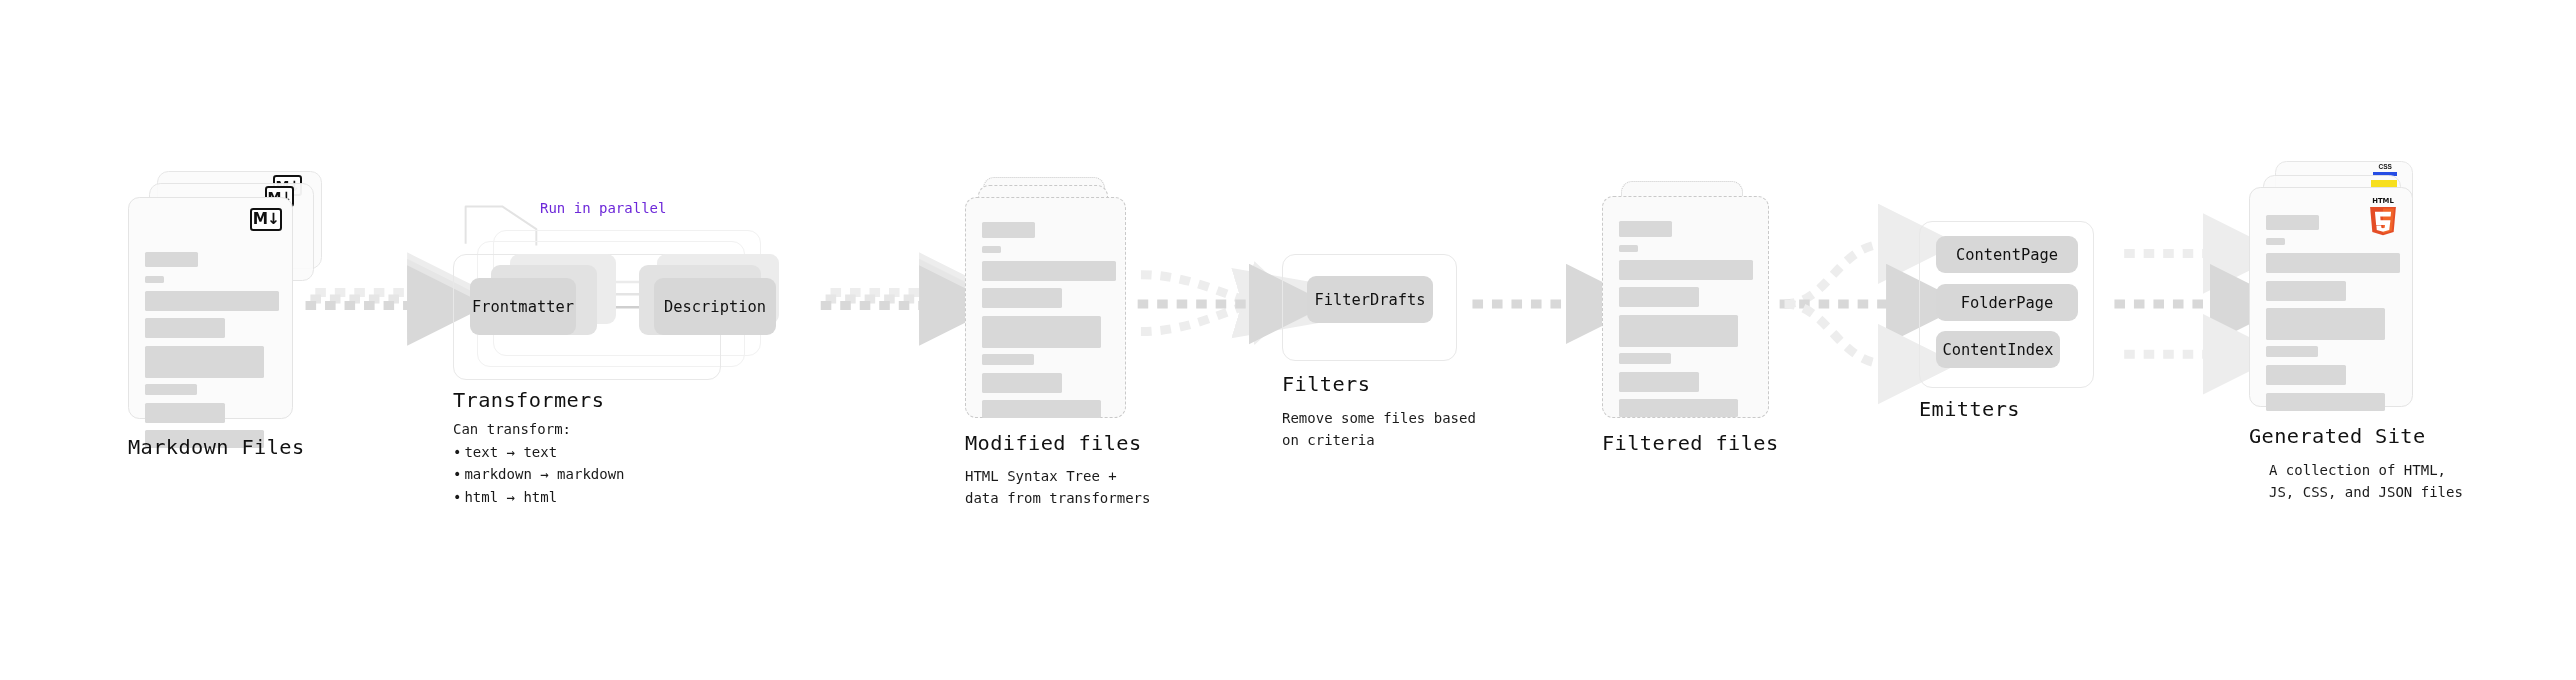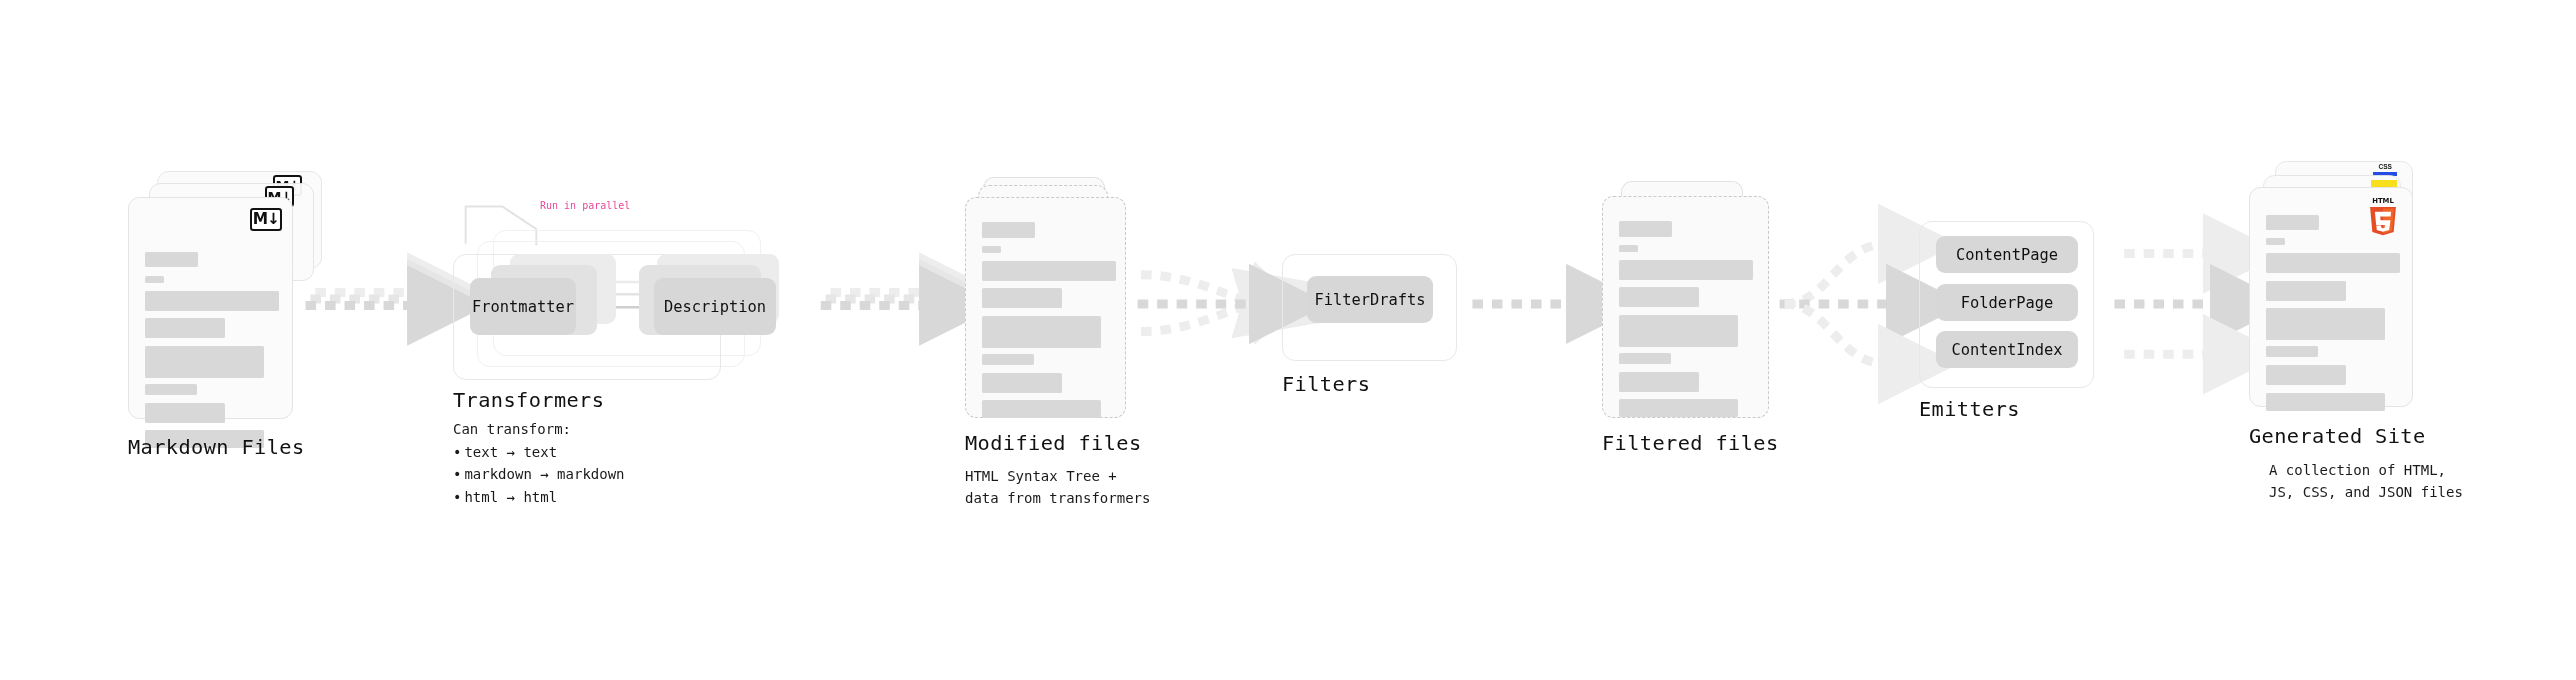--- a/index.html
+++ b/index.html
@@ -49,22 +49,22 @@
   }
   .label-sub {
     position: absolute;
     font-size: 14px;
     line-height: 1.55;
     color: #1a1a1a;
     white-space: pre;
   }
   .label-ghost {
     position: absolute;
-    font-size: 10px;
-    color: #ec4899;
+    font-size: 14px;
+    color: #6d28d9;
     white-space: nowrap;
     text-align: center;
   }
   .bullets { position: absolute; font-size: 14px; line-height: 1.62; color: #1a1a1a; }
   .bullets .hdr { display: block; }
   .bullets ul { list-style: none; margin: 0; padding: 0; }
   .bullets li { white-space: pre; padding-left: 11.4px; position: relative; }
   .bullets li:before { content: "\2022"; position: absolute; left: 0; }
 
   
@@ -211,41 +211,43 @@
   </div>
   <div class="label-title" style="left:965px; top:431px;">Modified files</div>
   <div class="label-sub" style="left:965px; top:466px;">HTML Syntax Tree +
 data from transformers</div>
 
   <div>
     <div class="panel" style="left:1282px; top:254px; width:175px; height:107px;"></div>
     <div class="chip" style="left:1307px; top:276px; width:126px; height:47px;">FilterDrafts</div>
   </div>
   <div class="label-title" style="left:1282px; top:372px;">Filters</div>
+  <div class="label-sub" style="left:1282px; top:408px;">Remove some files based
+on criteria</div>
 
   <div class="doc-stack">
     <div class="doc dotted" style="left:1621px; top:181px; width:122px; height:57px;"></div>
     <div class="doc dashed" style="left:1602px; top:196px; width:167px; height:222px;">
       <div class="bar" style="left:16.3px; top:24.4px; width:53px; height:15.4px;"></div>
       <div class="bar" style="left:16.3px; top:48px; width:18.7px; height:6.5px;"></div>
       <div class="bar" style="left:16.3px; top:63px; width:134px; height:20.3px;"></div>
       <div class="bar" style="left:16.3px; top:90px; width:80px; height:20.3px;"></div>
       <div class="bar" style="left:16.3px; top:118px; width:119px; height:32px;"></div>
       <div class="bar" style="left:16.3px; top:156px; width:52px; height:11.4px;"></div>
       <div class="bar" style="left:16.3px; top:175px; width:80px; height:20.3px;"></div>
       <div class="bar" style="left:16.3px; top:202px; width:119px; height:18px;"></div>
     </div>
   </div>
   <div class="label-title" style="left:1602px; top:431px;">Filtered files</div>
 
   <div>
     <div class="panel" style="left:1919px; top:221px; width:175px; height:167px;"></div>
     <div class="chip" style="left:1936px; top:236px; width:142px; height:37px;">ContentPage</div>
     <div class="chip" style="left:1936px; top:284px; width:142px; height:37px;">FolderPage</div>
-    <div class="chip" style="left:1936px; top:331px; width:142px; height:37px;">ContentIndex</div>
+    <div class="chip" style="left:1936px; top:331px; width:124px; height:37px;">ContentIndex</div>
   </div>
   <div class="label-title" style="left:1919px; top:397px;">Emitters</div>
 
   <div class="doc-stack">
     <div class="doc back2" style="left:2275px; top:161px; width:138px; height:65px;"></div>
     <div class="badge-css" style="left:2373px; top:172px; width:24.4px; height:4.1px;"></div>
     <div style="position:absolute; left:2373px; top:163px; width:24.4px; text-align:center; font-size:6.5px; font-weight:bold; color:#111; font-family:Liberation Sans, sans-serif;">CSS</div>
 
     <div class="doc back1" style="left:2263px; top:175px; width:138px; height:65px;"></div>
     <div class="badge-js" style="left:2371px; top:180px; width:26px; height:14.6px;"></div>

